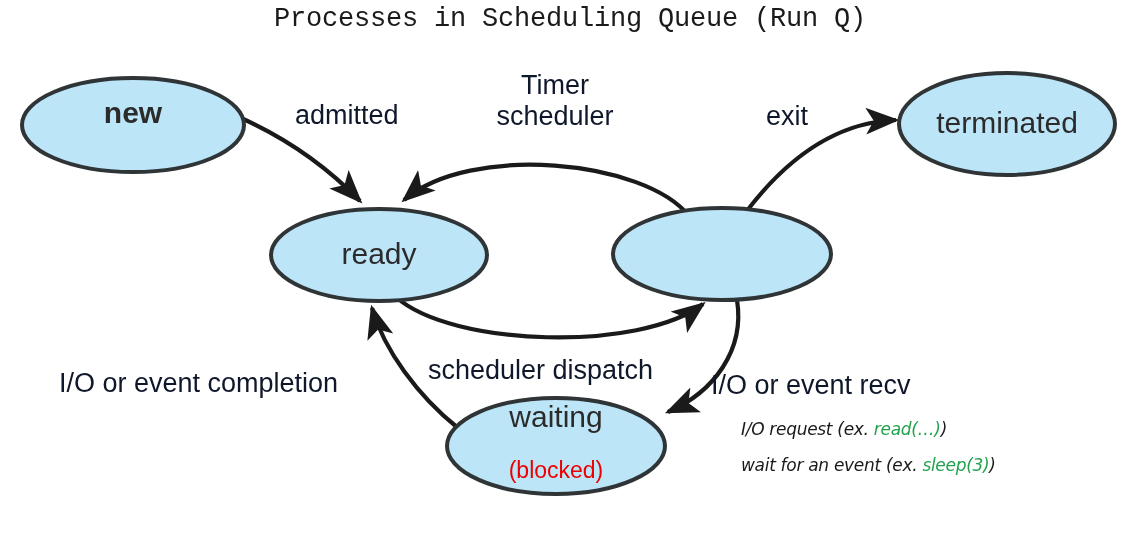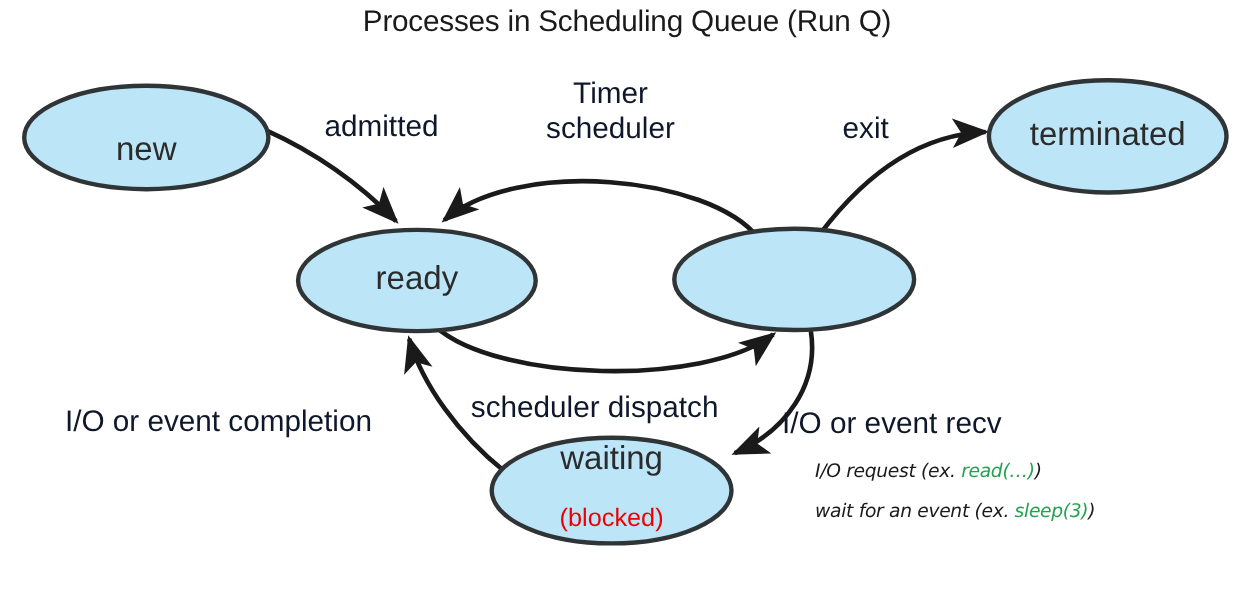--- a/index.html
+++ b/index.html
@@ -18,21 +18,21 @@
     background: #ffffff;
     overflow: hidden;
   }
   #diagram-title {
     position: absolute;
     left: 0;
     top: 4px;
     width: 1140px;
     text-align: center;
     font-size: 27px;
-    font-family: Liberation Sans, sans-serif;
+    font-family: Liberation Mono, monospace;
     color: #1a1a1a;
     letter-spacing: -0.2px;
     white-space: nowrap;
   }
   #canvas {
     position: absolute;
     left: 0;
     top: 0;
     width: 1140px;
     height: 546px;
@@ -104,21 +104,21 @@
 
     <path d="M 458 428 C 418 396 384 350 372 308" fill="none" stroke="#1a1a1a" stroke-width="4.2" marker-end="url(#arrowhead)"></path>
 
     <ellipse cx="133" cy="125" rx="111" ry="47" fill="#bde5f8" stroke="#2f3437" stroke-width="4"></ellipse>
     <ellipse cx="379" cy="255" rx="108" ry="46" fill="#bde5f8" stroke="#2f3437" stroke-width="4"></ellipse>
     <ellipse cx="722" cy="254" rx="109" ry="46" fill="#bde5f8" stroke="#2f3437" stroke-width="4"></ellipse>
     <ellipse cx="1007" cy="124" rx="108" ry="51" fill="#bde5f8" stroke="#2f3437" stroke-width="4"></ellipse>
     <ellipse cx="556" cy="446" rx="109" ry="48" fill="#bde5f8" stroke="#2f3437" stroke-width="4"></ellipse>
   </svg>
 
-  <div class="state-label" style="left:33px; top:119px; width:200px;">new</div>
+  <div class="state-label" style="left:33px; top:96px; width:200px;font-weight:bold;">new</div>
 
   <div class="state-label" style="left:279px; top:237px; width:200px;">ready</div>
 
 
   <div class="state-label" style="left:897px; top:106px; width:220px;">terminated</div>
 
   <div class="state-label" style="left:456px; top:400px; width:200px;">waiting</div>
 
   <div class="state-sub" style="left:456px; top:457px; width:200px; color:#ee0000;">(blocked)</div>
 

